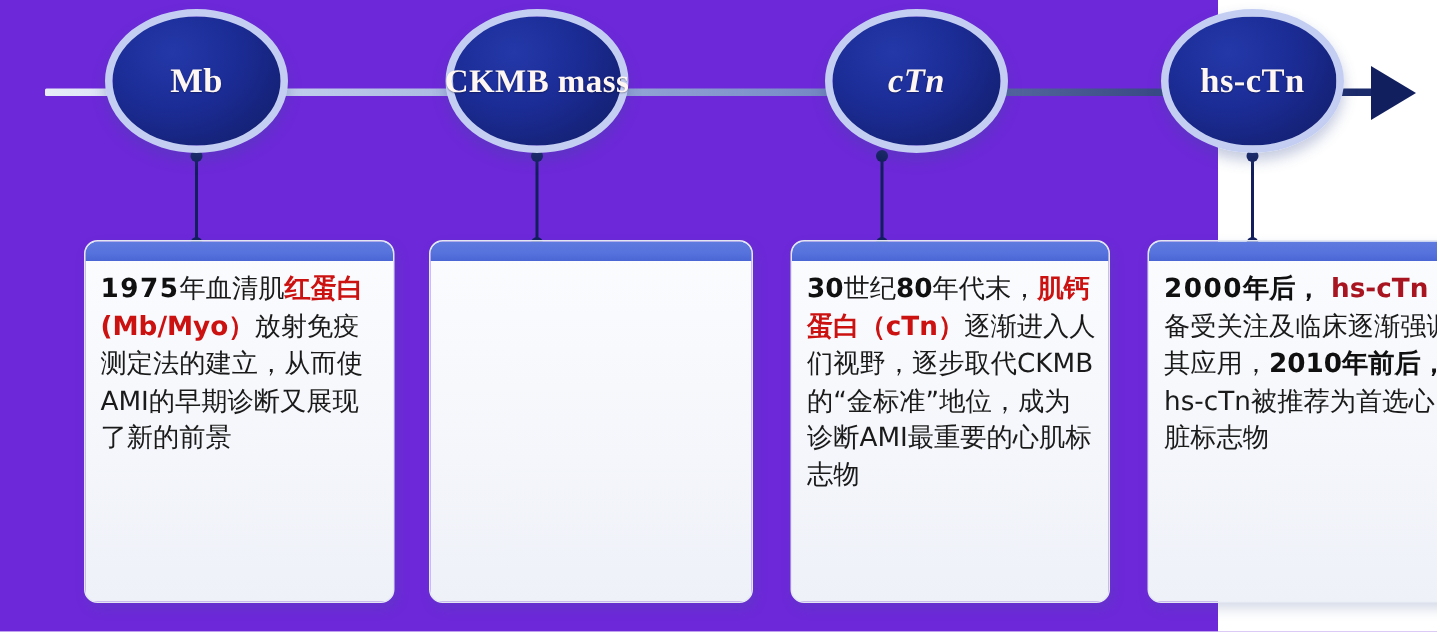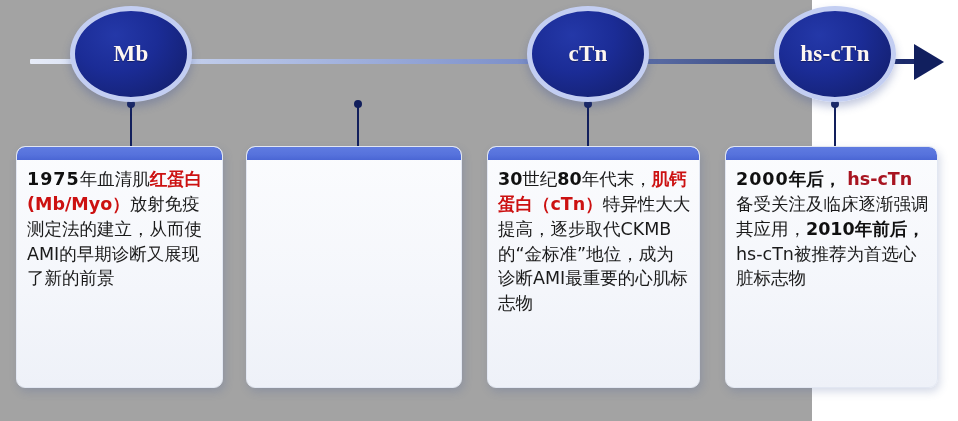--- a/index.html
+++ b/index.html
@@ -5,21 +5,21 @@
   * { box-sizing: border-box; margin: 0; padding: 0; }
   html, body {
     width: 958px; height: 421px;
     background: #ffffff;
     font-family: "Liberation Serif", "DejaVu Serif", serif;
     overflow: hidden;
   }
   #stage {
     position: relative;
     width: 812px; height: 421px;
-    background: #a3a3a3;
+    background: #6d28d9;
   }
 
   
   .axis {
     position: absolute;
     left: 30px; top: 59px;
     width: 888px; height: 5px;
     background: linear-gradient(to right,
         #e7ecf8 0%, #c9d4ef 14%, #a8b7e0 32%,
         #7d90c9 55%, #46578f 78%, #1b2a6b 96%);
@@ -73,28 +73,29 @@
     width: 8px; height: 8px;
     border-radius: 50%;
     background: #121f5c;
   }
   .connector::before { top: -4px; }
   .connector::after  { bottom: -4px; }
 
   
   .card {
     position: absolute;
-    top: 146px;
+    top: 160px;
     height: 242px;
     background: linear-gradient(to bottom, #fbfcfe 0%, #f4f6fb 60%, #eef1f8 100%);
     border: 1px solid #e2e7f2;
     border-radius: 9px;
     box-shadow: 2px 4px 8px rgba(70,90,150,0.22);
     overflow: hidden;
     z-index: 3;
+    margin-left: 40px;
   }
   .card-head {
     height: 13px;
     background: linear-gradient(to bottom, #5f7be0 0%, #5672dc 60%, #4a66d4 100%);
     border-radius: 8px 8px 0 0;
   }
   .card-body {
     padding: 7px 8px 4px 10px;
     font-family: "DejaVu Sans", "Liberation Sans", sans-serif;
     font-size: 17.5px;
@@ -120,41 +121,44 @@
 <body>
 
 <div id="stage">
 
   <div class="axis"></div>
   <div class="axis-arrow"></div>
 
   <div class="node" id="node0" style="left: 70px;">
     <span class="node-label">Mb</span>
   </div>
-  <div class="node" id="node2" style="left: 527px;">
+  <div class="node" id="node1" style="left: 297px;">
+    <span class="node-label overflow">CKMB mass</span>
+  </div>
+  <div class="node" id="node2" style="left: 550px; font-style: italic;">
     <span class="node-label">cTn</span>
   </div>
   <div class="node" id="node3" style="left: 774px;">
     <span class="node-label">hs-cTn</span>
   </div>
 
   <div class="connector" id="conn0" style="left: 130px;"></div>
   <div class="connector" id="conn1" style="left: 357px;"></div>
   <div class="connector" id="conn2" style="left: 587px;"></div>
   <div class="connector" id="conn3" style="left: 834px;"></div>
 
   <div class="card" id="card0" style="left: 16px; width: 207px;">
     <div class="card-head"></div>
     <div class="card-body" id="body0"><span class="bk sp">1975</span><span>年血清肌</span><span class="em">红蛋白(Mb/Myo）</span><span>放射免疫测定法的建立，从而使AMI的早期诊断又展现了新的前景</span></div>
   </div>
   <div class="card" id="card1" style="left: 246px; width: 216px;">
     <div class="card-head"></div>
   </div>
   <div class="card" id="card2" style="left: 487px; width: 213px;">
     <div class="card-head"></div>
-    <div class="card-body" id="body2"><span class="bk">30</span><span>世纪</span><span class="bk">80</span><span>年代末，</span><span class="em">肌钙蛋白（cTn）</span><span>特异性大大提高，逐步取代CKMB的“金标准”地位，成为诊断AMI最重要的心肌标志物</span></div>
+    <div class="card-body" id="body2"><span class="bk">30</span><span>世纪</span><span class="bk">80</span><span>年代末，</span><span class="em">肌钙蛋白（cTn）</span><span>逐渐进入人们视野，逐步取代CKMB的“金标准”地位，成为诊断AMI最重要的心肌标志物</span></div>
   </div>
   <div class="card" id="card3" style="left: 725px; width: 213px;">
     <div class="card-head"></div>
     <div class="card-body" id="body3"><span class="bk sp">2000</span><span class="bk">年后，</span><span class="dark"> hs-cTn</span><span>备受关注及临床逐渐强调其应用，</span><span class="bk">2010</span><span class="bk">年前后，</span><span>hs-cTn被推荐为首选心脏标志物</span></div>
   </div>
 
 </div>
 
 </body></html>

